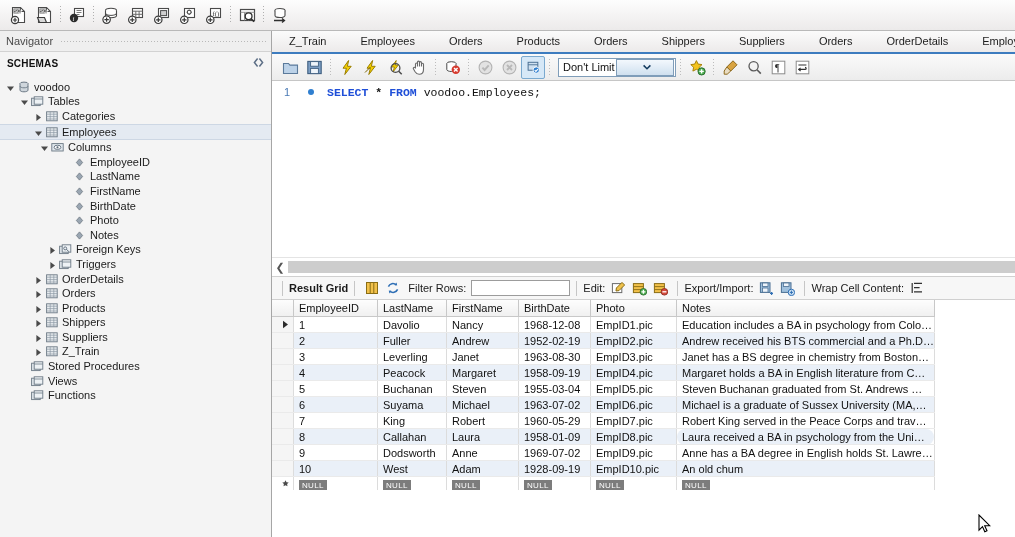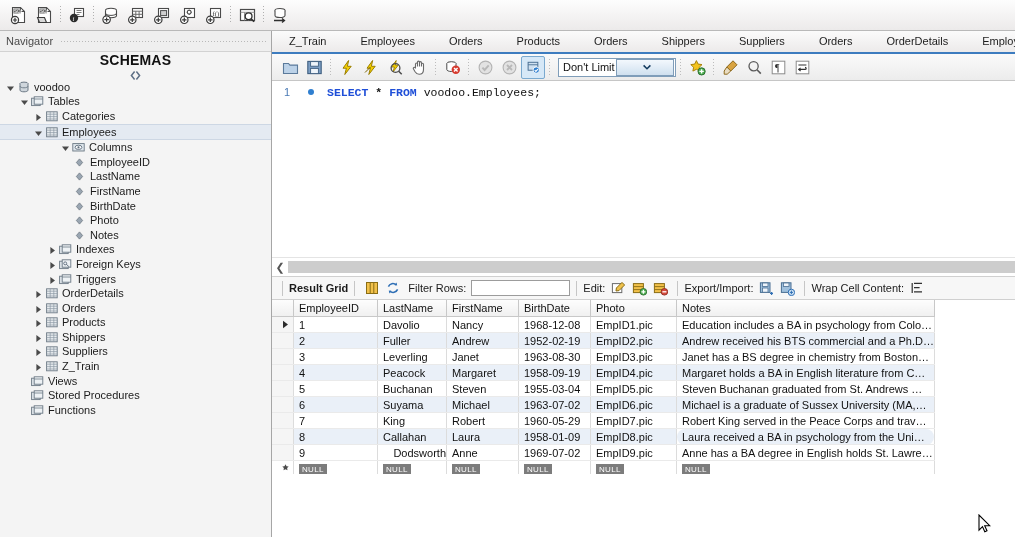--- a/index.html
+++ b/index.html
@@ -37,21 +37,21 @@
     color:#4a4a4a;font-size:11px;position:relative;
   }
   .navhdr .dots{
     position:absolute;left:60px;right:4px;top:9px;height:3px;
     background-image:radial-gradient(circle,#b9b9b9 0.6px,transparent 0.7px);
     background-size:3px 3px;
   }
   .schemahdr{
     height:22px;display:flex;align-items:center;justify-content:space-between;
     padding:0 7px 0 7px;background:#f4f4f4;
-    font-weight:bold;font-size:14px;color:#111;letter-spacing:.2px;flex-direction:column;
+    font-weight:bold;font-size:10px;color:#111;letter-spacing:.2px;
   }
   .filterbox{
     margin:2px 6px 0 6px;height:19px;background:#fff;border:1px solid #b4b4b4;
     display:flex;align-items:center;box-sizing:border-box;
   }
   .filterbox .sicon{width:18px;display:flex;justify-content:center;align-items:center;}
   .filterbox input{
     border:0;outline:0;flex:1;font-family:"Liberation Sans",sans-serif;
     font-size:11px;color:#8a8a8a;background:transparent;padding:0;
   }
@@ -306,21 +306,21 @@
               <path d="M1 2.4h7L4.5 7z" fill="#4a4a4a"></path>
             </svg></span>
           <span class="ticon">
             <svg width="12" height="11" viewBox="0 0 12 11">
               <rect x="0.6" y="0.8" width="10.6" height="9" fill="#e8ecef" stroke="#6b7884" stroke-width="0.9"></rect>
               <path d="M0.6 3.2h10.6M0.6 5.6h10.6M0.6 8h10.6M4.2 0.8v9M7.8 0.8v9" stroke="#8d99a5" stroke-width="0.7"></path>
             </svg>
           </span>
           <span class="tlabel">Employees</span>
         </div>
-        <div class="trow" style="padding-left: 61px;">
+        <div class="trow" style="padding-left: 40px;">
           <span class="tw"><svg width="9" height="9" viewBox="0 0 9 9">
               <path d="M1 2.4h7L4.5 7z" fill="#4a4a4a"></path>
             </svg></span>
           <span class="ticon">
             <svg width="13" height="11" viewBox="0 0 13 11">
               <rect x="0.8" y="1.6" width="11.4" height="7.4" fill="#dfe6ec" stroke="#6b7884" stroke-width="0.9"></rect>
               <ellipse cx="6.5" cy="5.3" rx="3.4" ry="2.1" fill="#fff" stroke="#5c6b7a" stroke-width="0.9"></ellipse>
               <circle cx="6.5" cy="5.3" r="1.1" fill="#5c6b7a"></circle>
             </svg>
           </span>
@@ -372,33 +372,20 @@
           <span class="tlabel">Photo</span>
         </div>
         <div class="trow" style="padding-left: 62px;">
           <span class="tw"></span>
           <span class="ticon">
             <svg width="9" height="9" viewBox="0 0 9 9">
               <path d="M4.5 0.9l3.1 3.6-3.1 3.6-3.1-3.6z" fill="#9aa6b2" stroke="#69757f" stroke-width="0.8"></path>
             </svg>
           </span>
           <span class="tlabel">Notes</span>
-        </div>
-        <div class="trow" style="padding-left: 48px;">
-          <span class="tw"><svg width="9" height="9" viewBox="0 0 9 9">
-              <path d="M2.4 1v7L7 4.5z" fill="#4a4a4a"></path>
-            </svg></span>
-          <span class="ticon">
-            <svg width="13" height="11" viewBox="0 0 13 11">
-              <rect x="0.6" y="2.2" width="8.6" height="7.4" fill="#dfe5ea" stroke="#6b7884" stroke-width="0.9"></rect>
-              <rect x="3.2" y="0.8" width="8.6" height="7.4" fill="#eef2f5" stroke="#6b7884" stroke-width="0.9"></rect>
-              <path d="M3.2 3h8.6" stroke="#6b7884" stroke-width="0.8"></path>
-            </svg>
-          </span>
-          <span class="tlabel">Indexes</span>
         </div>
         <div class="trow" style="padding-left: 48px;">
           <span class="tw"><svg width="9" height="9" viewBox="0 0 9 9">
               <path d="M2.4 1v7L7 4.5z" fill="#4a4a4a"></path>
             </svg></span>
           <span class="ticon">
             <svg width="13" height="11" viewBox="0 0 13 11">
               <rect x="0.6" y="2.2" width="8.6" height="7.4" fill="#dfe5ea" stroke="#6b7884" stroke-width="0.9"></rect>
               <rect x="3.2" y="0.8" width="8.6" height="7.4" fill="#eef2f5" stroke="#6b7884" stroke-width="0.9"></rect>
               <circle cx="6.2" cy="4.4" r="1.5" fill="none" stroke="#5c6b7a" stroke-width="0.9"></circle>
@@ -494,32 +481,32 @@
         </div>
         <div class="trow" style="padding-left: 20px;">
           <span class="tw"></span>
           <span class="ticon">
             <svg width="13" height="11" viewBox="0 0 13 11">
               <rect x="0.6" y="2.2" width="8.6" height="7.4" fill="#dfe5ea" stroke="#6b7884" stroke-width="0.9"></rect>
               <rect x="3.2" y="0.8" width="8.6" height="7.4" fill="#eef2f5" stroke="#6b7884" stroke-width="0.9"></rect>
               <path d="M3.2 3h8.6" stroke="#6b7884" stroke-width="0.8"></path>
             </svg>
           </span>
-          <span class="tlabel">Views</span>
+          <span class="tlabel">Stored Procedures</span>
         </div>
         <div class="trow" style="padding-left: 20px;">
           <span class="tw"></span>
           <span class="ticon">
             <svg width="13" height="11" viewBox="0 0 13 11">
               <rect x="0.6" y="2.2" width="8.6" height="7.4" fill="#dfe5ea" stroke="#6b7884" stroke-width="0.9"></rect>
               <rect x="3.2" y="0.8" width="8.6" height="7.4" fill="#eef2f5" stroke="#6b7884" stroke-width="0.9"></rect>
               <path d="M3.2 3h8.6" stroke="#6b7884" stroke-width="0.8"></path>
             </svg>
           </span>
-          <span class="tlabel">Stored Procedures</span>
+          <span class="tlabel">Views</span>
         </div>
         <div class="trow" style="padding-left: 20px;">
           <span class="tw"></span>
           <span class="ticon">
             <svg width="13" height="11" viewBox="0 0 13 11">
               <rect x="0.6" y="2.2" width="8.6" height="7.4" fill="#dfe5ea" stroke="#6b7884" stroke-width="0.9"></rect>
               <rect x="3.2" y="0.8" width="8.6" height="7.4" fill="#eef2f5" stroke="#6b7884" stroke-width="0.9"></rect>
               <path d="M3.2 3h8.6" stroke="#6b7884" stroke-width="0.8"></path>
             </svg>
           </span>
@@ -824,25 +811,34 @@
               <td style="width: 78px;">8</td>
               <td style="width: 63px;">Callahan</td>
               <td style="width: 66px;">Laura</td>
               <td style="width: 66px;">1958-01-09</td>
               <td style="width: 80px;">EmpID8.pic</td>
               <td style="width: 232px; border-radius: 8px;">Laura received a BA in psychology from the Uni…</td>
             </tr>
             <tr class="">
               <td class="marker"></td>
               <td style="width: 78px;">9</td>
-              <td style="width: 63px; text-align: right;">Dodsworth</td>
+              <td style="width: 63px;">Dodsworth</td>
               <td style="width: 66px;">Anne</td>
               <td style="width: 66px;">1969-07-02</td>
               <td style="width: 80px;">EmpID9.pic</td>
               <td style="width: 232px;">Anne has a BA degree in English holds St. Lawre…</td>
+            </tr>
+            <tr class="alt">
+              <td class="marker"></td>
+              <td style="width: 78px;">10</td>
+              <td style="width: 63px;">West</td>
+              <td style="width: 66px;">Adam</td>
+              <td style="width: 66px;">1928-09-19</td>
+              <td style="width: 80px;">EmpID10.pic</td>
+              <td style="width: 232px;">An old chum</td>
             </tr>
             <tr class="newrow">
               <td class="marker"><svg width="9" height="9" viewBox="0 0 9 9">
                   <path d="M4.5 1.2l1 2 2.2.3-1.6 1.5.4 2.2-2-1-2 1 .4-2.2L1.3 3.5l2.2-.3z" fill="#4a4a4a"></path>
                 </svg></td>
               <td style="width: 78px;"><span class="nullbadge">NULL</span></td>
               <td style="width: 63px;"><span class="nullbadge">NULL</span></td>
               <td style="width: 66px;"><span class="nullbadge">NULL</span></td>
               <td style="width: 66px;"><span class="nullbadge">NULL</span></td>
               <td style="width: 80px;"><span class="nullbadge">NULL</span></td>

